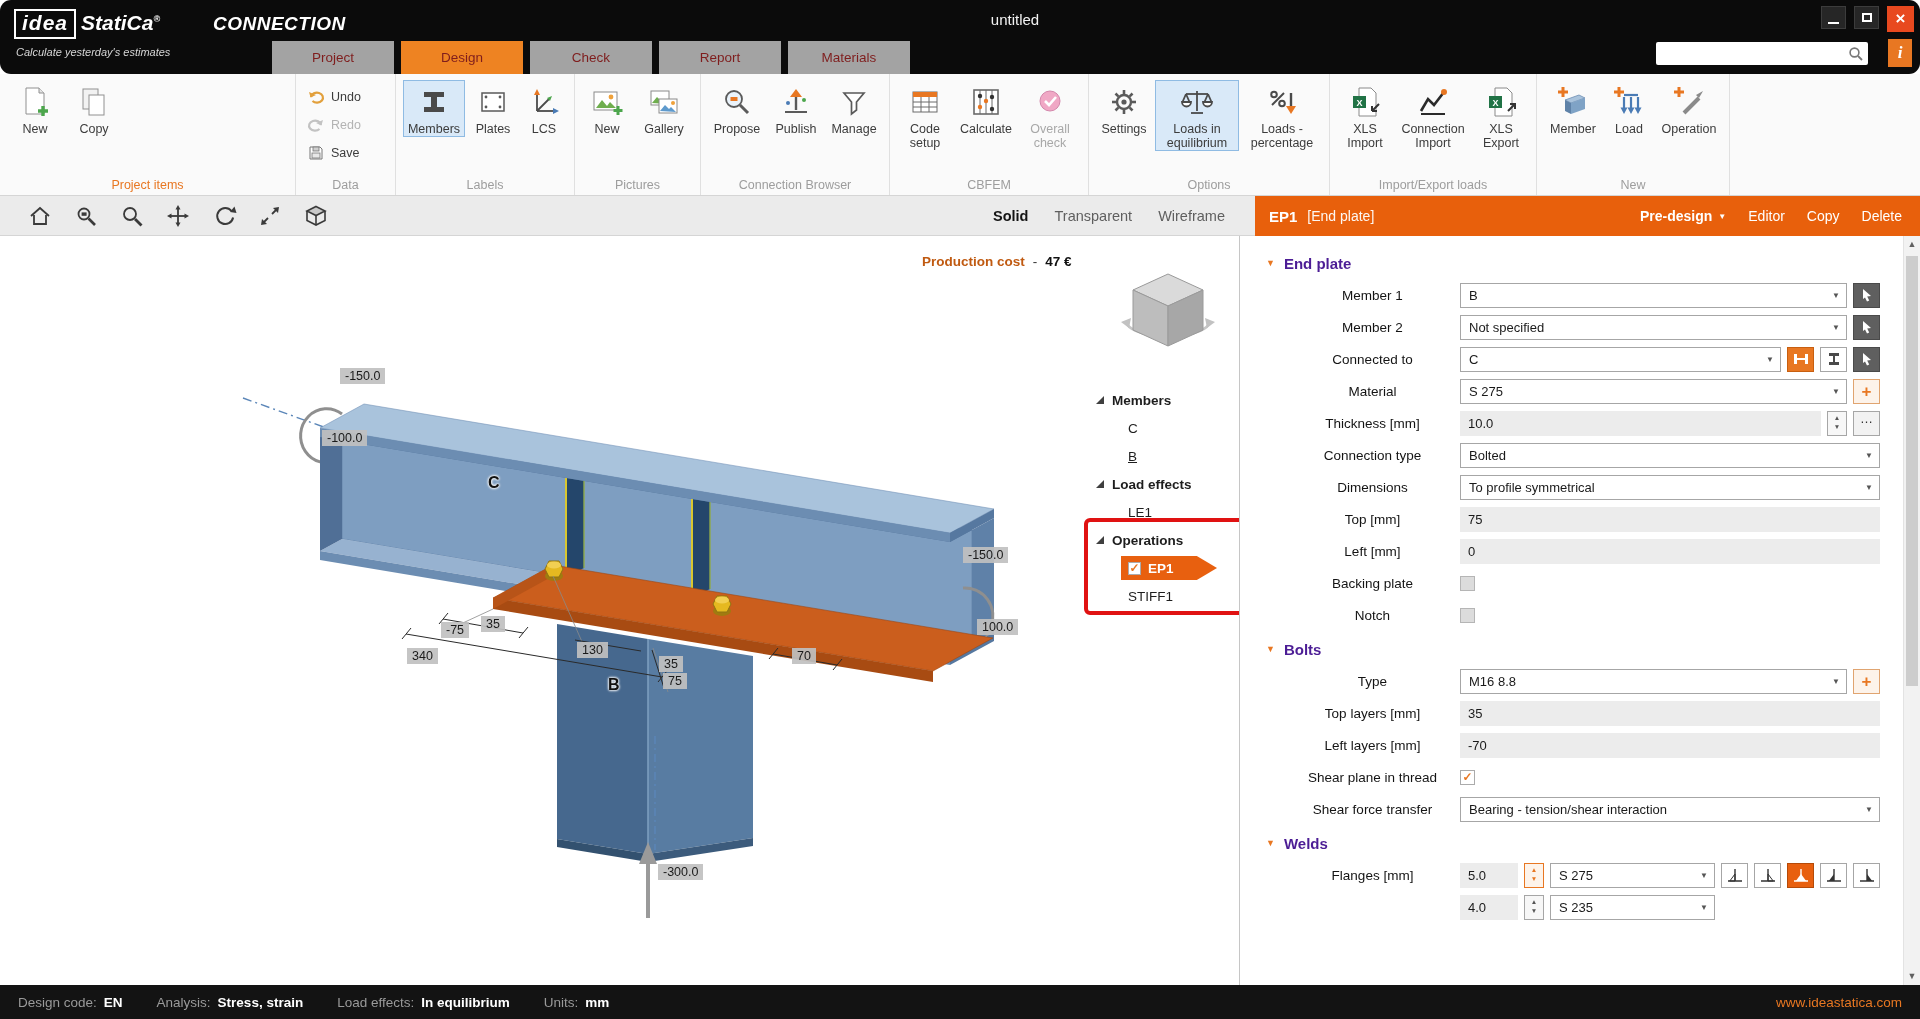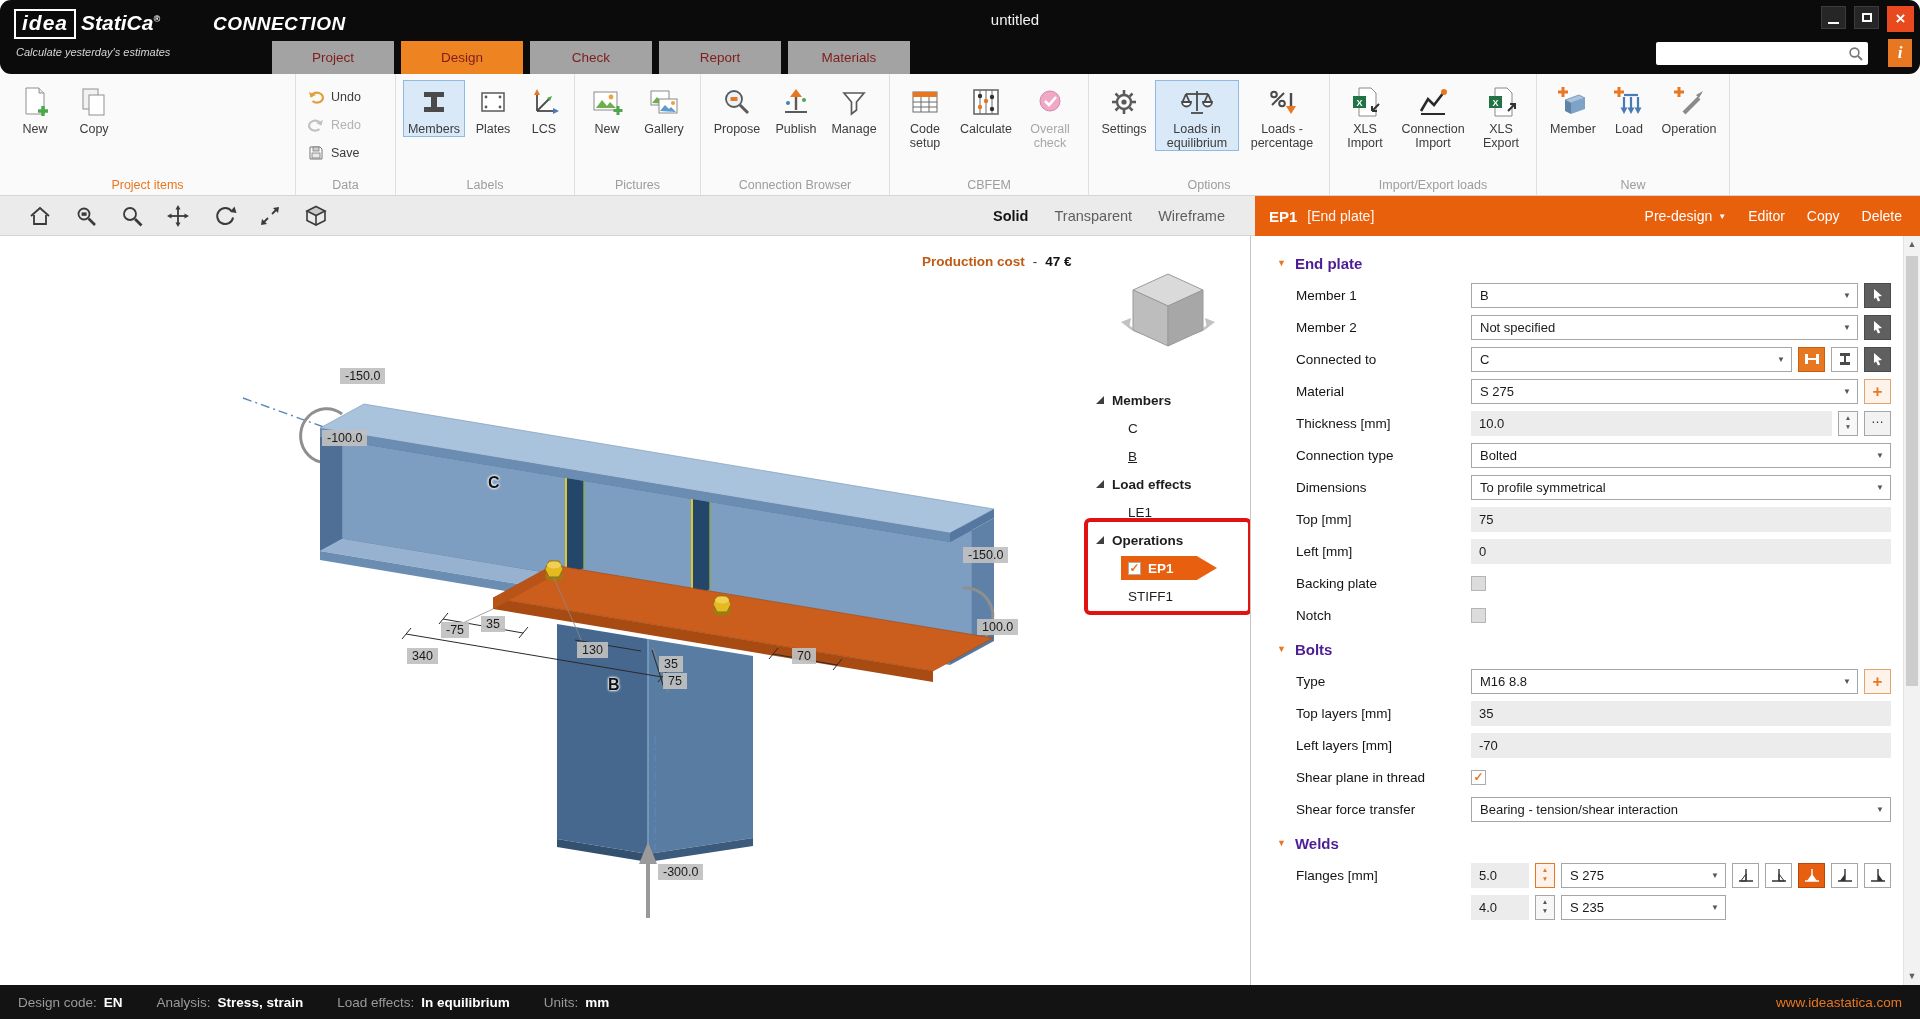--- a/index.html
+++ b/index.html
@@ -50,21 +50,21 @@
   .midrow { position:absolute; left:0; top:196px; width:100%; height:40px; display:flex; }
   .vptool { width:1255px; height:40px; background:#EBEBEB; border-bottom:1px solid #D5D5D5; position:relative; display:flex; align-items:center; padding-left:24px; gap:14px; }
   .vpbtn { width:32px; height:32px; display:flex; align-items:center; justify-content:center; }
   .vpmodes { position:absolute; right:30px; top:0; height:40px; display:flex; gap:26px; align-items:center; font-size:14.5px; color:#5F5F5F; }
   .vpmodes .sel { color:#141414; font-weight:700; }
   .phead { flex:1; background:#E8600C; color:#fff; display:flex; align-items:center; padding:0 18px 0 14px; gap:10px; }
   .ptitle { font-weight:700; font-size:15px; }
   .psub { font-size:14px; opacity:.95; }
   .pheadbtns { margin-left:auto; display:flex; gap:22px; align-items:center; font-size:14px; }
   .hbtn { cursor:default; }
-  .hbtn.pre { font-weight:400; position:relative; padding-right:14px;padding-left:7px; }
+  .hbtn.pre { font-weight:700; position:relative; padding-right:14px;padding-left:7px; }
   .hbtn.pre::after { content:"▼"; position:absolute; right:0; top:4px; font-size:8px; }
 
   
   .main { position:absolute; left:0; top:236px; width:100%; height:749px; display:flex; }
   .viewport { position:relative; width:1255px; height:749px; background:#fff; overflow:hidden; }
   .scene { position:absolute; left:0; top:0; }
   .chip { position:absolute; background:rgba(192,192,192,.92); color:#1A1A1A; font-size:12.5px; padding:1px 5px; white-space:nowrap;text-align:center; }
   .mlabel { position:absolute; font-size:16px; font-weight:700; color:#111;
             text-shadow:0 0 3px #fff, 0 0 3px #fff, 0 0 2px #fff; }
   .prodcost { position:absolute; left:922px; top:18px; font-size:13.5px; display:flex; gap:8px; align-items:baseline; }
@@ -85,21 +85,21 @@
   .u { text-decoration:underline; }
   .ep1shape { display:flex; align-items:center; gap:7px; width:96px; height:24px; background:#E8600F; clip-path:polygon(0 0,79% 0,100% 50%,79% 100%,0 100%); padding-left:7px; color:#fff; font-weight:700; margin-left:31px; }
   .redbox { position:absolute; left:1084px; top:282px; width:168px; height:97px; border:4px solid #E01212; border-radius:6px; }
 
   
   .props { position:relative; flex:1; background:#fff; border-left:1px solid #C6C6C6; }
   .pbody { height:686px; overflow:hidden; padding-top:14px; }
   .psec { display:flex; align-items:center; gap:9px; height:26px; margin-bottom:6px; padding-left:26px; font-size:15px; font-weight:700; color:#4c1d95; }
   .psec::before { content:"▼"; font-size:9px; color:#E87722; }
   .psec.mt { margin-top:8px; }
-  .prow { display:flex; align-items:center; height:26px; margin-bottom:6px; padding:0 29px 0 45px; }
+  .prow { display:flex; align-items:center; height:26px; margin-bottom:6px; padding:0 40px 0 45px;text-align:center; }
   .plabel { width:175px; font-size:13.5px; color:#141414; flex-shrink:0; }
   .pctrls { flex:1; display:flex; gap:6px; align-items:center; height:26px; }
   .dd { flex:1; height:25px; background:#fff; border:1px solid #A6A6A6; position:relative; display:flex; align-items:center; padding:0 20px 0 8px; font-size:13px; color:#1A1A1A; }
   .dd::after { content:"▼"; position:absolute; right:6px; top:50%; transform:translateY(-50%); font-size:8px; color:#555; }
   .dd.w165 { flex:0 0 165px; }
   .gin { flex:1; height:25px; background:#ECECEC; display:flex; align-items:center; padding:0 8px; font-size:13px; color:#1A1A1A; }
   .gin.small { flex:0 0 58px; }
   .spin { flex:0 0 20px; height:25px; border:1px solid #A6A6A6; background:#F7F7F7; display:flex; flex-direction:column; align-items:center; justify-content:center; font-size:6.5px; color:#555; line-height:1.35; }
   .spin::before { content:"▲"; } .spin::after { content:"▼"; }
   .spin.orange { border-color:#E87722; color:#E87722; background:#FDF3EA; }

